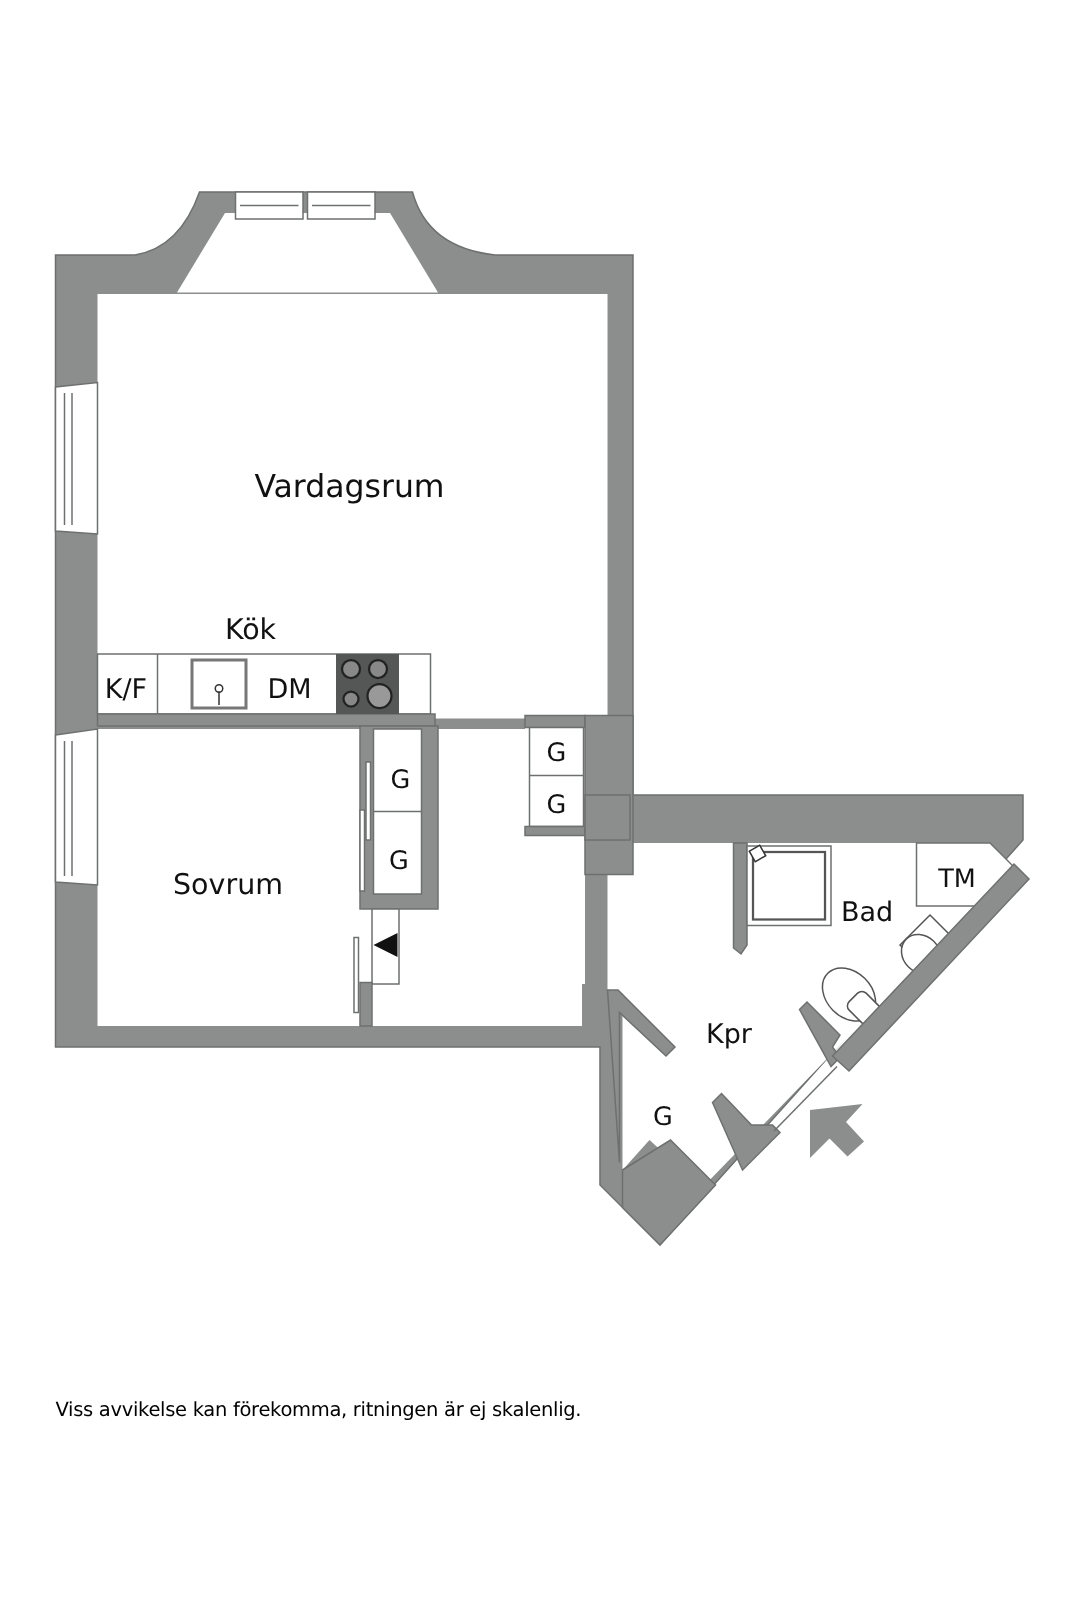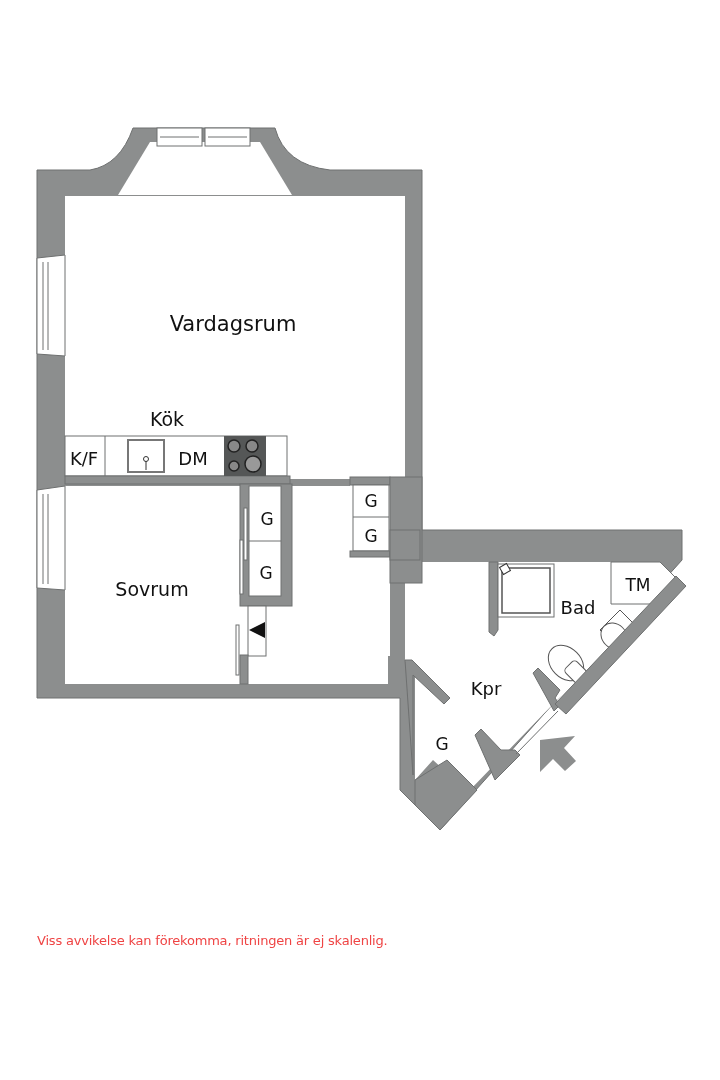--- a/index.html
+++ b/index.html
@@ -2,21 +2,21 @@
 <html><head>
   <meta charset="utf-8">
   <style>
     html, body { margin: 0; padding: 0; background: #ffffff; }
     body { width: 720px; height: 1080px; position: relative; overflow: hidden; font-family: "DejaVu Sans", "Liberation Sans", sans-serif; }
     #plan { position: absolute; left: 0; top: 0; }
     .wall { fill: #8c8e8e; stroke: #6e7070; stroke-width: 1; }
     .room { fill: #ffffff; }
     .thin { fill: #ffffff; stroke: #6e7070; stroke-width: 1; }
     .lbl { font-family: "DejaVu Sans", "Liberation Sans", sans-serif; fill: #111; }
-    .disclaimer { position: absolute; left: 37px; top: 933px; font-family: "DejaVu Sans", "Liberation Sans", sans-serif; font-size: 13px; color: #ef4444; letter-spacing: -0.2px; }
+    .disclaimer { position: absolute; left: 37px; top: 933px; font-family: "DejaVu Sans", "Liberation Sans", sans-serif; font-size: 13px; color: #000000; letter-spacing: -0.2px; }
   </style>
 </head>
 <body>
 
 <svg id="plan" width="720" height="1080" viewBox="0 0 720 1080">
 
   <g>
 
     <path class="wall" d="M37,170 L90,170 Q120,165 133,128 L275,128 Q285,165 330,170 L422,170 L422,530 L682,530 L682,560 L440,830 L400,790 L400,698 L37,698 Z"></path>
   </g>

